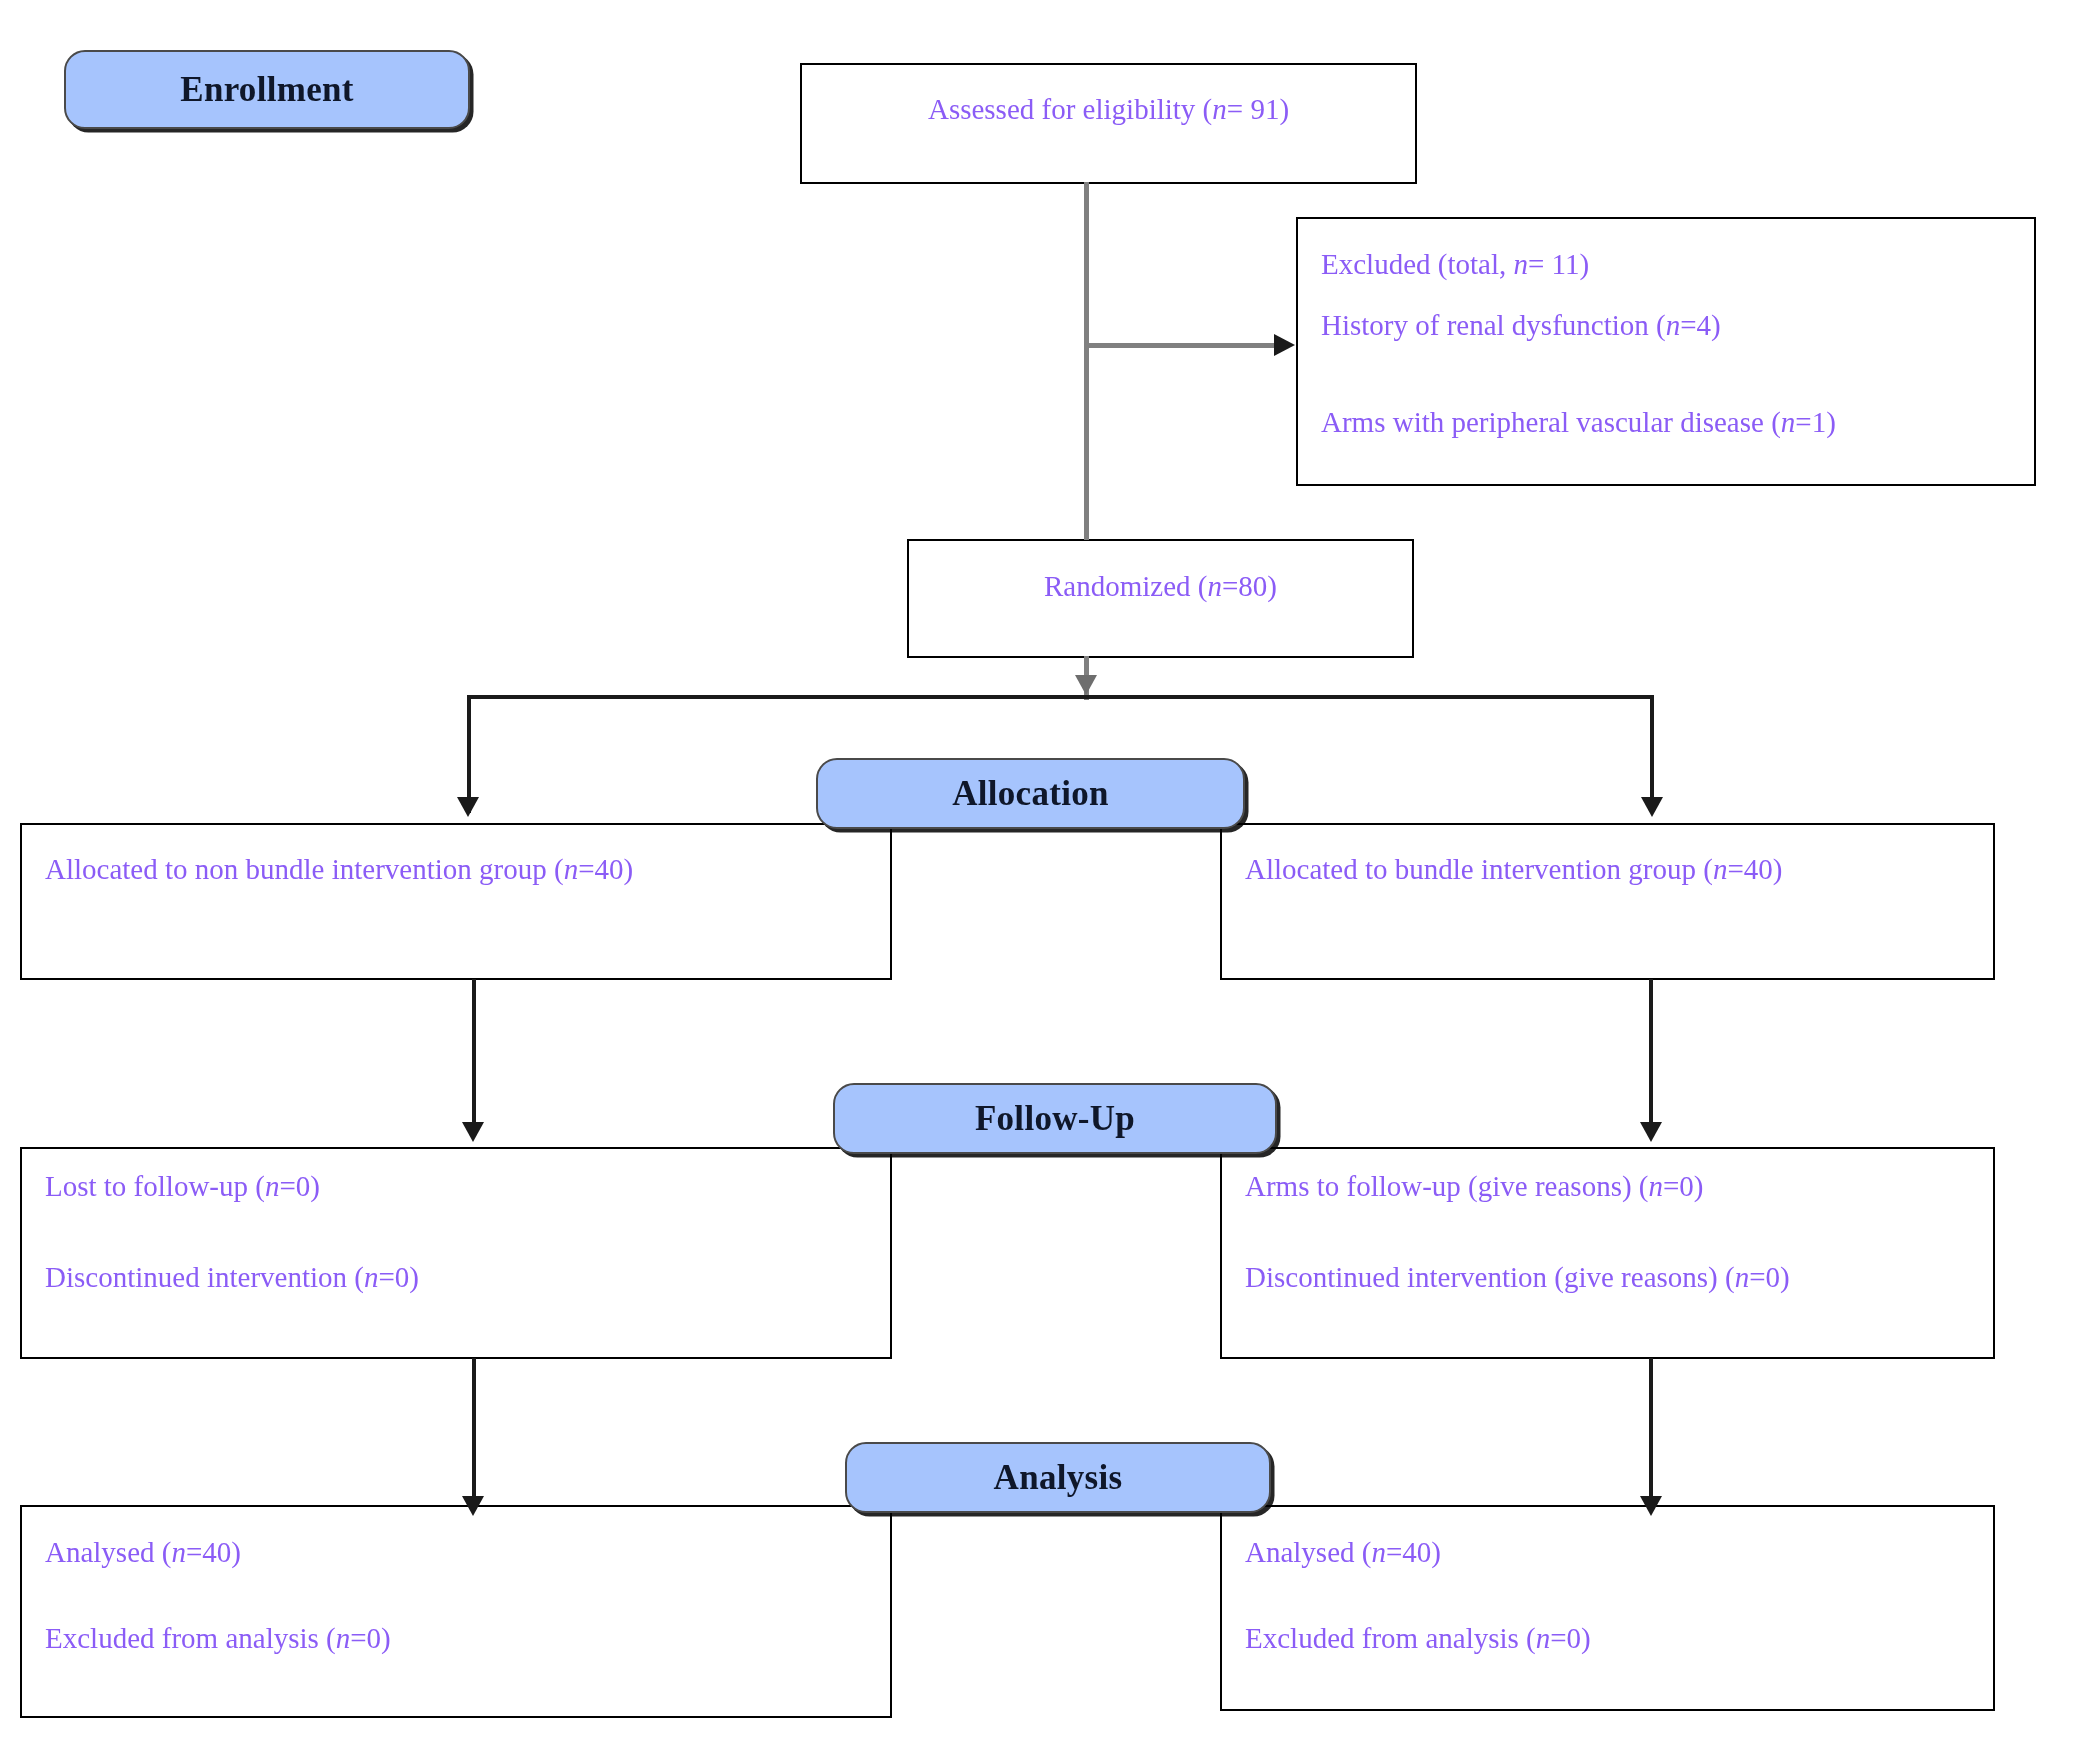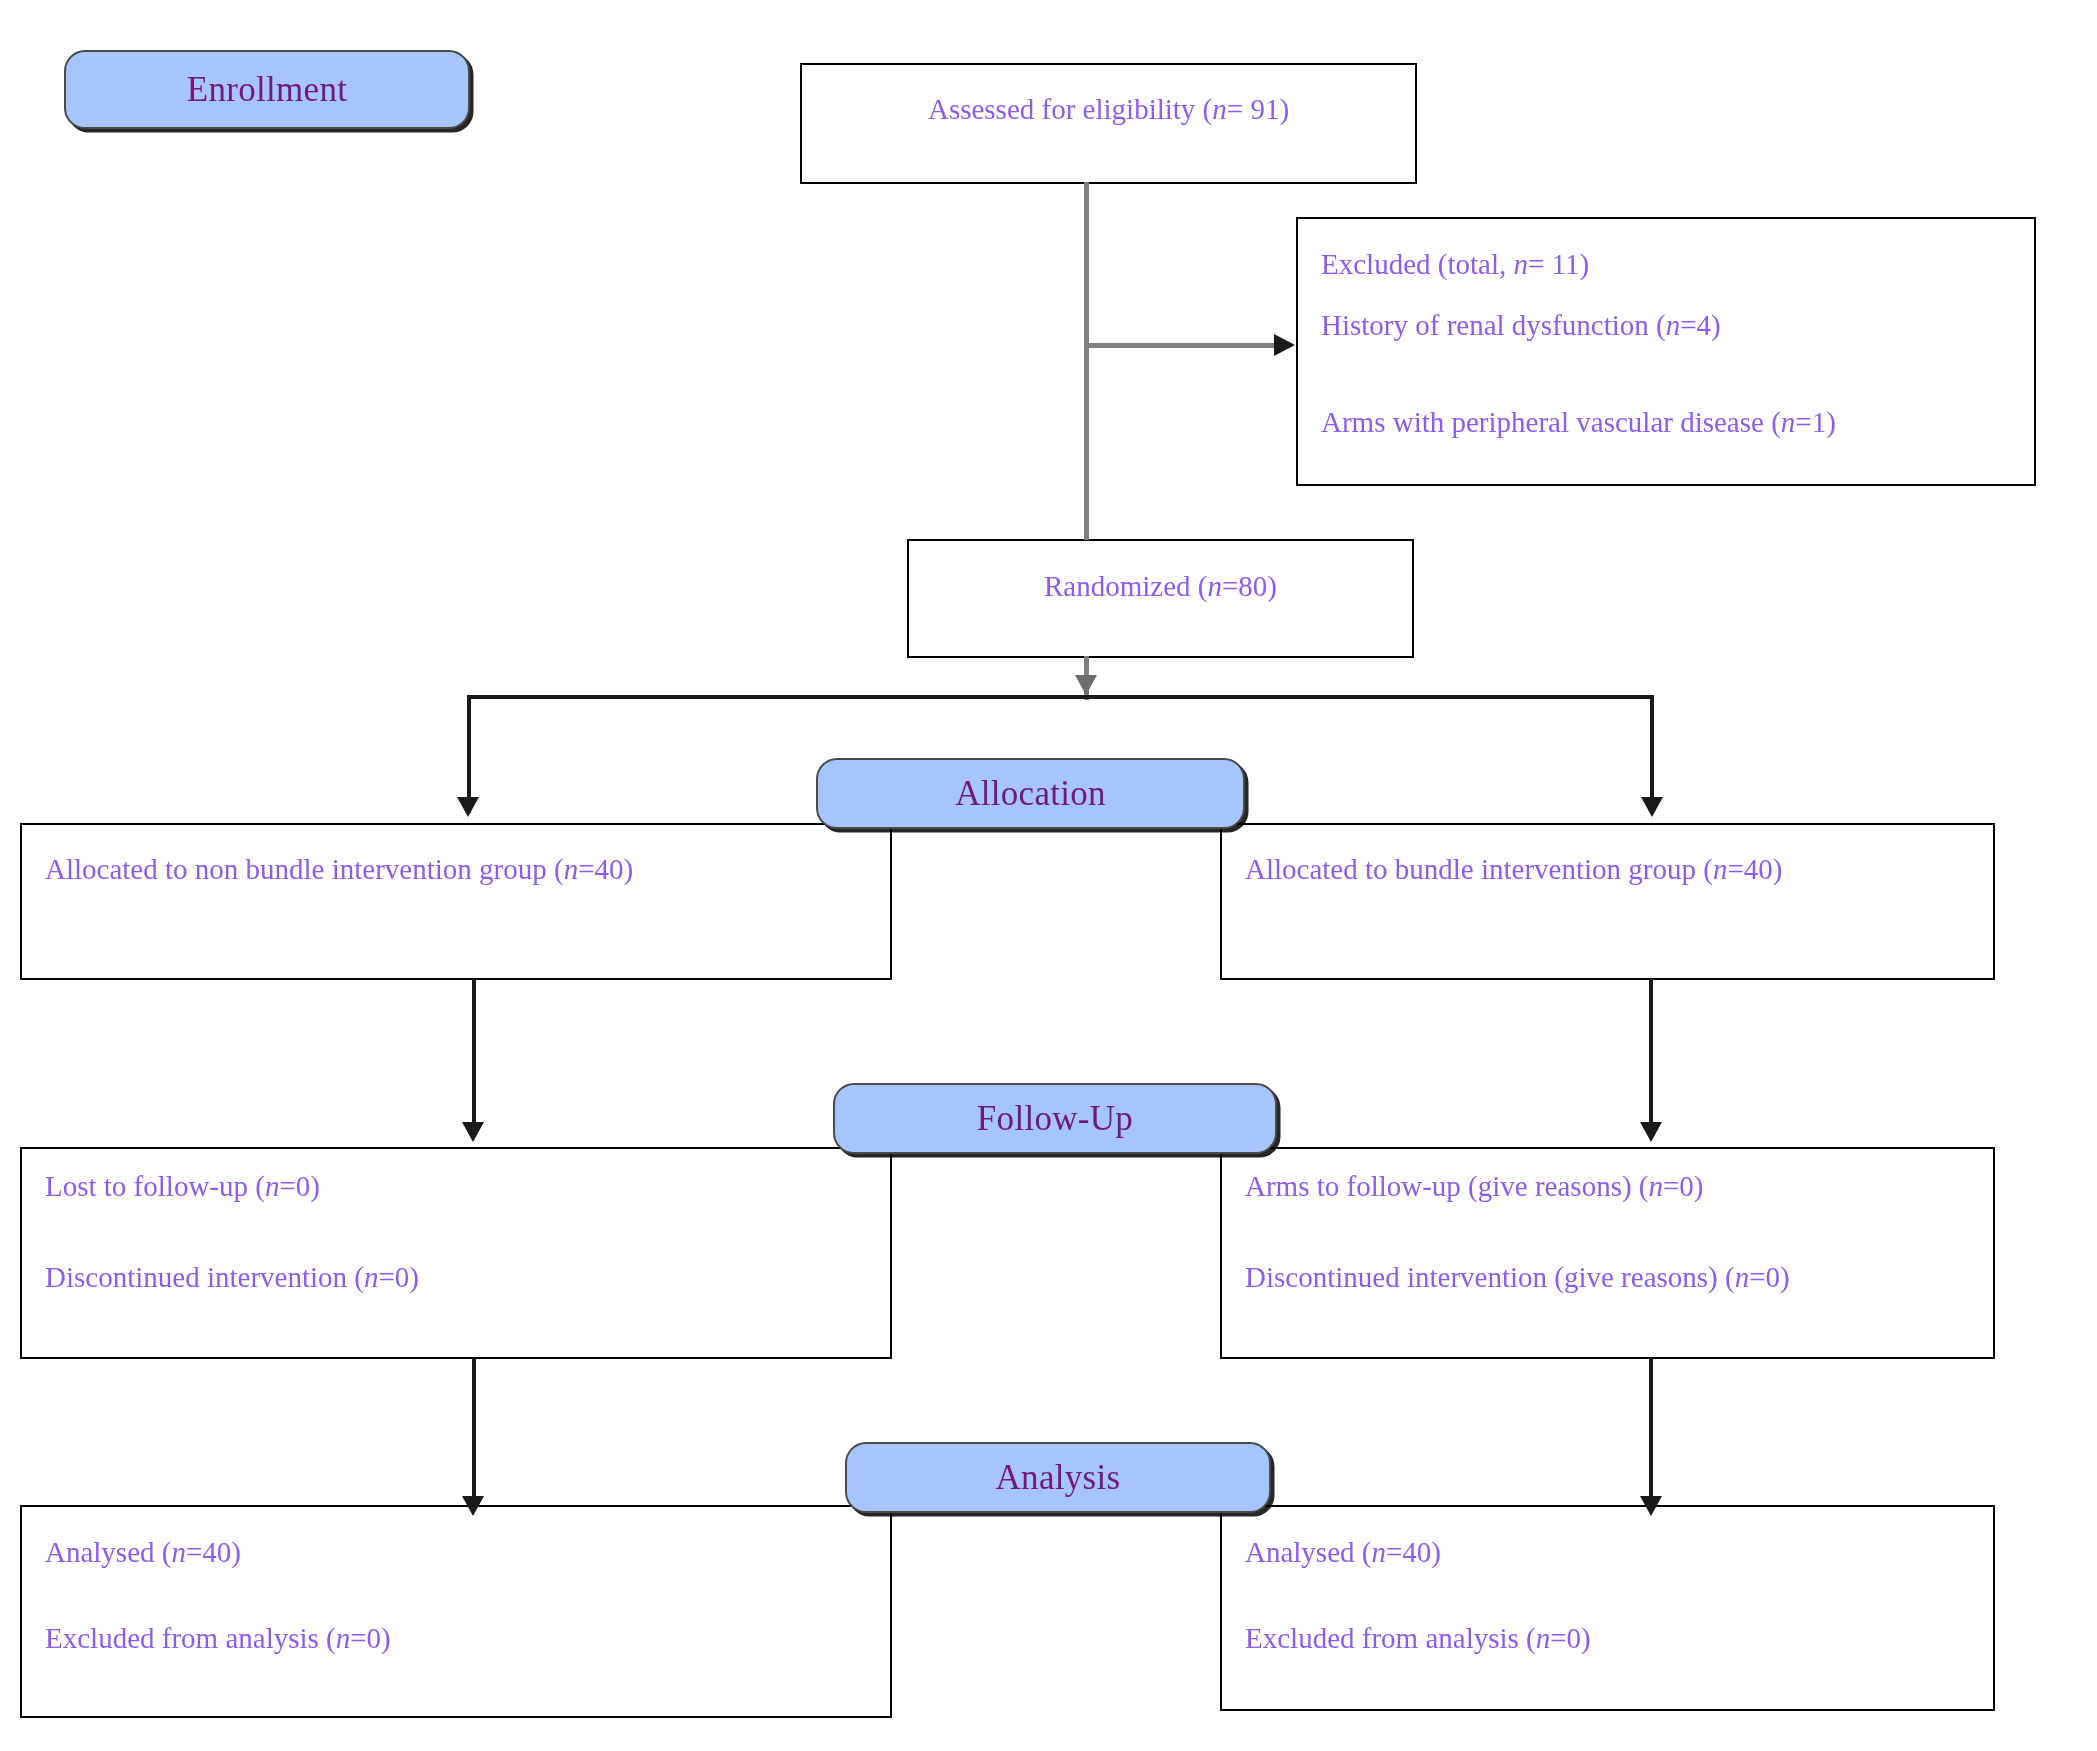--- a/index.html
+++ b/index.html
@@ -7,21 +7,21 @@
   #stage{position:relative;width:2097px;height:1752px;background:#fff;overflow:hidden;}
 
   
   .fbox{position:absolute;background:#fff;border:2.5px solid #000;box-sizing:border-box;}
   .fbox .ftext{position:absolute;left:23px;right:10px;color:#8b5cf6;font-size:29px;line-height:1.0;}
 
   
   .badge{position:absolute;background:#a6c4fd;border:2.5px solid #4a4a4a;border-radius:21px;
          box-sizing:border-box;display:flex;align-items:center;justify-content:center;
          box-shadow:3.5px 3.5px 0 0 rgba(0,0,0,0.85);z-index:30;}
-  .badge .blabel{color:#701a75;font-weight:normal;font-size:35px;letter-spacing:0.3px;
+  .badge .blabel{color:#0f172a;font-weight:bold;font-size:35px;letter-spacing:0.3px;
                  font-family:"Liberation Serif","DejaVu Serif",serif;white-space:nowrap;}
 
   
   .vline{position:absolute;background:#808080;width:4.6px;z-index:5;}
   .hline{position:absolute;background:#808080;height:4.6px;z-index:5;}
   .vline.k{background:#1a1a1a;width:3.5px;}
   .hline.k{background:#1a1a1a;height:3.5px;}
   .arrowdn{position:absolute;width:0;height:0;border-left:11.7px solid transparent;
            border-right:11.7px solid transparent;border-top:20px solid #1a1a1a;z-index:6;}
   .arrowdn.g{border-top-color:#6e6e6e;}

